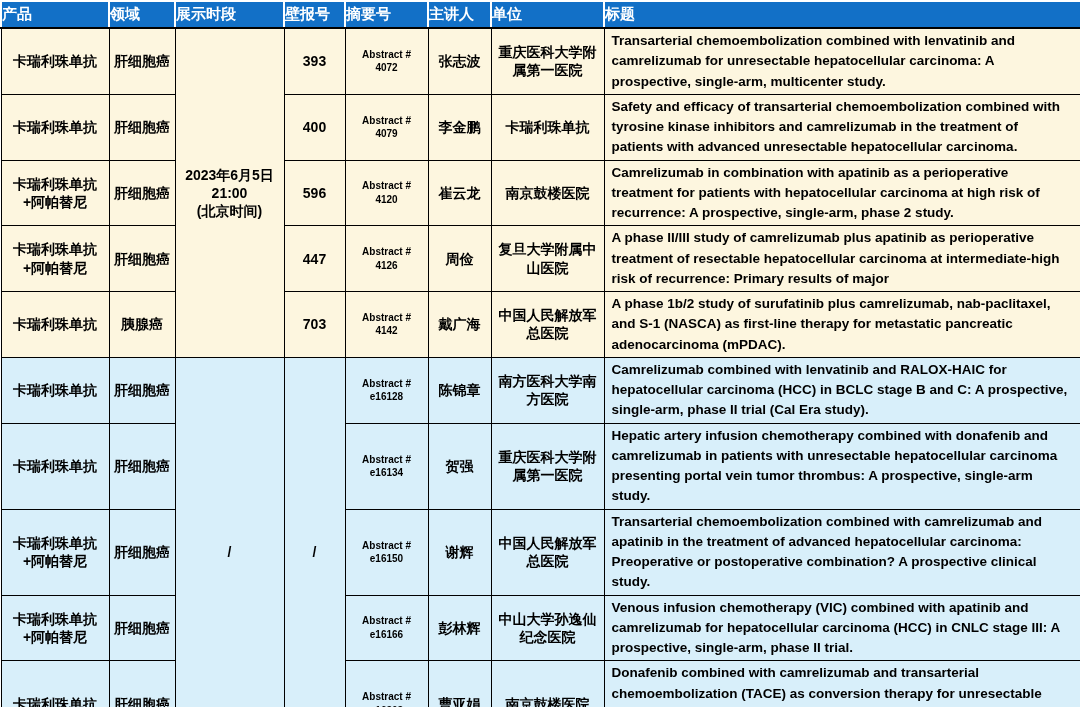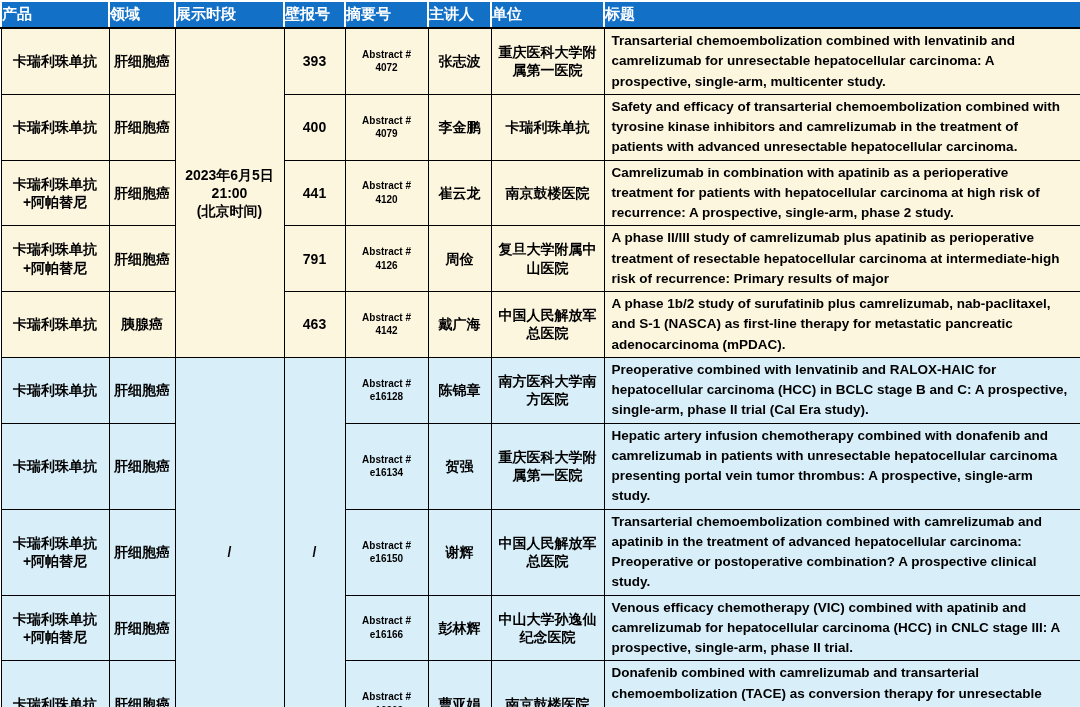--- a/index.html
+++ b/index.html
@@ -112,58 +112,58 @@
       <td class="c-abstract">Abstract #
 4079</td>
       <td class="c-speaker">李金鹏</td>
       <td class="c-org">卡瑞利珠单抗</td>
       <td class="c-title">Safety and efficacy of transarterial chemoembolization combined with tyrosine kinase inhibitors and camrelizumab in the treatment of patients with advanced unresectable hepatocellular carcinoma.</td>
     </tr>
     <tr class="g1 r3">
       <td class="c-product">卡瑞利珠单抗
 +阿帕替尼</td>
       <td class="c-field">肝细胞癌</td>
-      <td class="c-poster">441</td>
+      <td class="c-poster">596</td>
       <td class="c-abstract">Abstract #
 4120</td>
       <td class="c-speaker">崔云龙</td>
       <td class="c-org">南京鼓楼医院</td>
       <td class="c-title">Camrelizumab in combination with apatinib as a perioperative treatment for patients with hepatocellular carcinoma at high risk of recurrence: A prospective, single-arm, phase 2 study.</td>
     </tr>
     <tr class="g1 r4">
       <td class="c-product">卡瑞利珠单抗
 +阿帕替尼</td>
       <td class="c-field">肝细胞癌</td>
-      <td class="c-poster">791</td>
+      <td class="c-poster">447</td>
       <td class="c-abstract">Abstract #
 4126</td>
       <td class="c-speaker">周俭</td>
       <td class="c-org">复旦大学附属中山医院</td>
       <td class="c-title">A phase II/III study of camrelizumab plus apatinib as perioperative treatment of resectable hepatocellular carcinoma at intermediate-high risk of recurrence: Primary results of major</td>
     </tr>
     <tr class="g1 r5">
       <td class="c-product">卡瑞利珠单抗</td>
       <td class="c-field">胰腺癌</td>
-      <td class="c-poster">463</td>
+      <td class="c-poster">703</td>
       <td class="c-abstract">Abstract #
 4142</td>
       <td class="c-speaker">戴广海</td>
       <td class="c-org">中国人民解放军总医院</td>
       <td class="c-title">A phase 1b/2 study of surufatinib plus camrelizumab, nab-paclitaxel, and S-1 (NASCA) as first-line therapy for metastatic pancreatic adenocarcinoma (mPDAC).</td>
     </tr>
     <tr class="g2 r6">
       <td class="c-product">卡瑞利珠单抗</td>
       <td class="c-field">肝细胞癌</td>
       <td class="c-time" rowspan="5">/</td>
       <td class="c-poster" rowspan="5">/</td>
       <td class="c-abstract">Abstract #
 e16128</td>
       <td class="c-speaker">陈锦章</td>
       <td class="c-org">南方医科大学南方医院</td>
-      <td class="c-title">Preoperative combined with lenvatinib and RALOX-HAIC for hepatocellular carcinoma (HCC) in BCLC stage B and C: A prospective, single-arm, phase II trial (Cal Era study).</td>
+      <td class="c-title">Camrelizumab combined with lenvatinib and RALOX-HAIC for hepatocellular carcinoma (HCC) in BCLC stage B and C: A prospective, single-arm, phase II trial (Cal Era study).</td>
     </tr>
     <tr class="g2 r7">
       <td class="c-product">卡瑞利珠单抗</td>
       <td class="c-field">肝细胞癌</td>
       <td class="c-abstract">Abstract #
 e16134</td>
       <td class="c-speaker">贺强</td>
       <td class="c-org">重庆医科大学附属第一医院</td>
       <td class="c-title">Hepatic artery infusion chemotherapy combined with donafenib and camrelizumab in patients with unresectable hepatocellular carcinoma presenting portal vein tumor thrombus: A prospective, single-arm study.</td>
     </tr>
@@ -178,21 +178,21 @@
       <td class="c-title">Transarterial chemoembolization combined with camrelizumab and apatinib in the treatment of advanced hepatocellular carcinoma: Preoperative or postoperative combination? A prospective clinical study.</td>
     </tr>
     <tr class="g2 r9">
       <td class="c-product">卡瑞利珠单抗
 +阿帕替尼</td>
       <td class="c-field">肝细胞癌</td>
       <td class="c-abstract">Abstract #
 e16166</td>
       <td class="c-speaker">彭林辉</td>
       <td class="c-org">中山大学孙逸仙纪念医院</td>
-      <td class="c-title">Venous efficacy chemotherapy (VIC) combined with apatinib and camrelizumab for hepatocellular carcinoma (HCC) in CNLC stage III: A prospective, single-arm, phase II trial.</td>
+      <td class="c-title">Venous infusion chemotherapy (VIC) combined with apatinib and camrelizumab for hepatocellular carcinoma (HCC) in CNLC stage III: A prospective, single-arm, phase II trial.</td>
     </tr>
     <tr class="g2 r10">
       <td class="c-product">卡瑞利珠单抗</td>
       <td class="c-field">肝细胞癌</td>
       <td class="c-abstract">Abstract #
 e16203</td>
       <td class="c-speaker">曹亚娟</td>
       <td class="c-org">南京鼓楼医院</td>
       <td class="c-title">Donafenib combined with camrelizumab and transarterial chemoembolization (TACE) as conversion therapy for unresectable hepatocellular carcinoma (uHCC): A prospective, single-arm, phase II study.</td>
     </tr>

